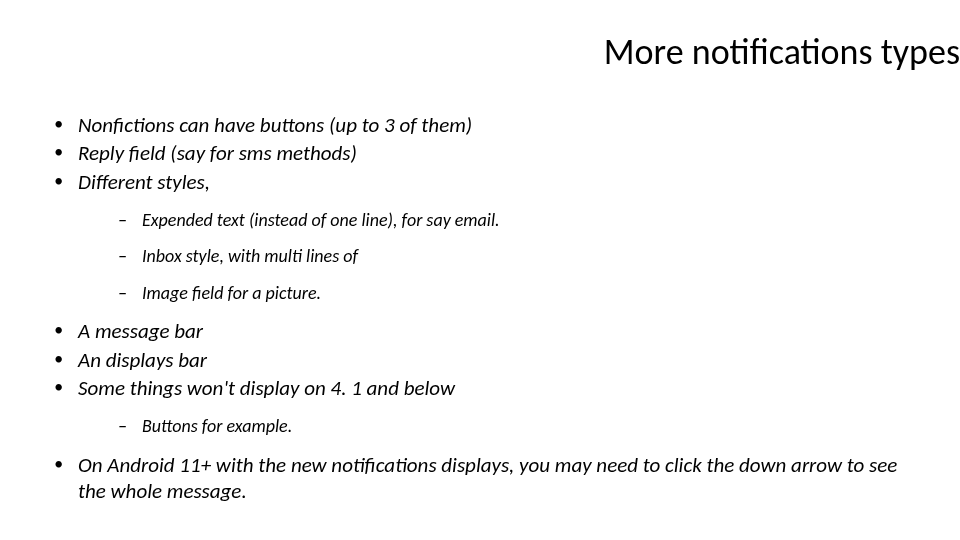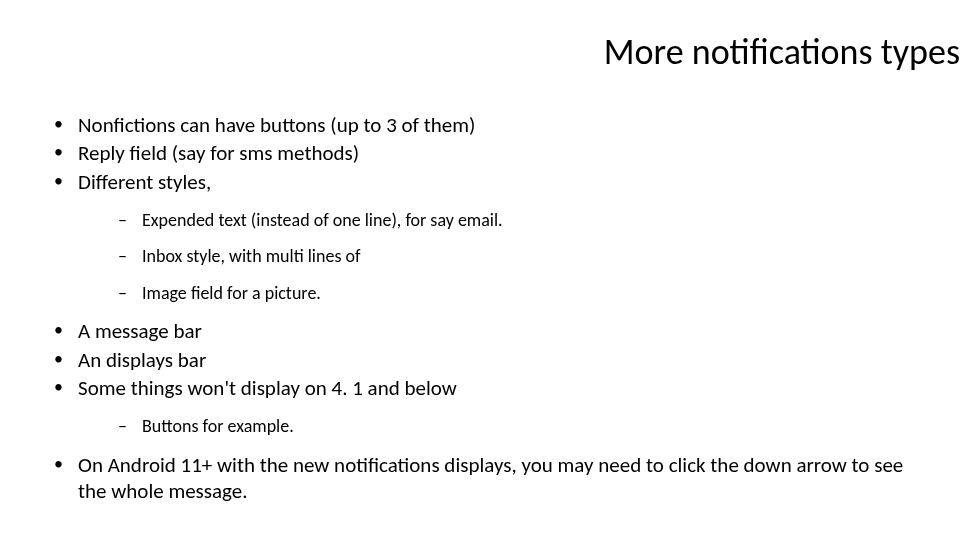--- a/index.html
+++ b/index.html
@@ -37,20 +37,21 @@
   }
   ul.level1 {
     list-style: none;
     margin: 0;
     padding: 0;
   }
   ul.level1 > li {
     position: relative;
     padding-left: 38px;
     margin: 2px 0;
+    font-style: italic;
   }
   ul.level1 > li::before {
     content: "•";
     position: absolute;
     left: 14px;
     top: 0;
     font-size: 18px;
     line-height: 1.4;
   }
   ul.level2 {

